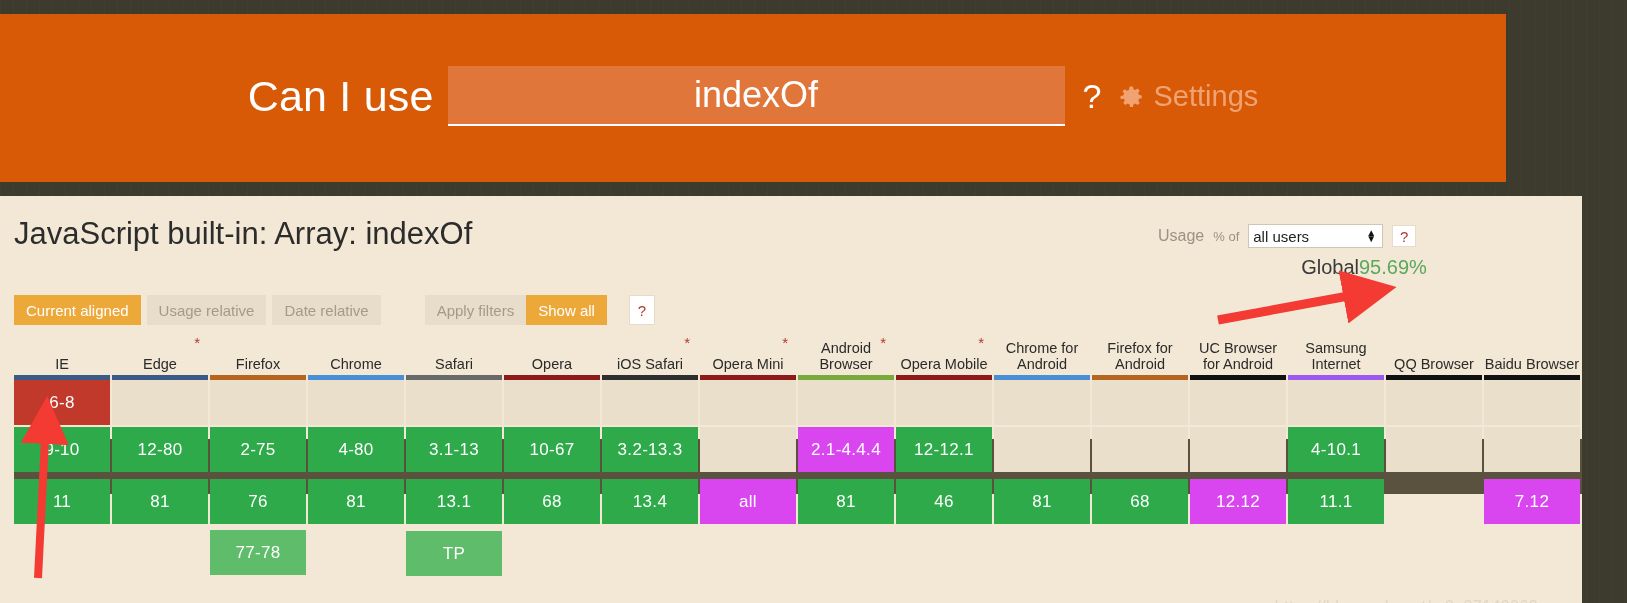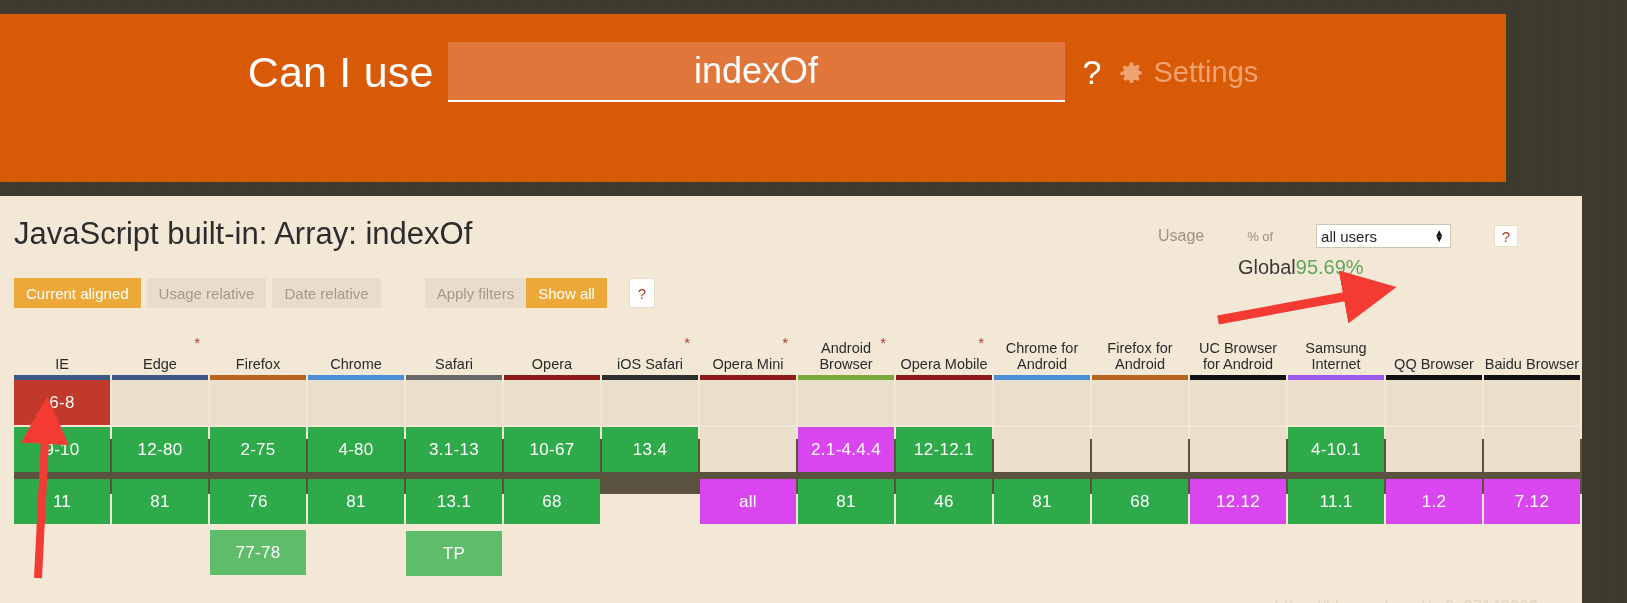--- a/index.html
+++ b/index.html
@@ -20,21 +20,21 @@
   }
 
   
   .header{
     position:absolute;left:0;top:14px;width:1506px;height:168px;
     background:#d95a06;
     box-sizing:border-box;
   }
   .header-row{
     display:flex;align-items:center;justify-content:center;
-    padding-top:28px;
+    padding-top:52px;
   }
   .caniuse-title{
     color:#fff;font-size:43px;font-weight:300;letter-spacing:.2px;
     white-space:nowrap;
   }
   .search-box{
     width:617px;height:60px;margin-left:14px;
     background:#e1763b;
     border:none;border-bottom:2px solid #ffffff;
     color:#ffffff;font-size:36px;font-weight:300;
@@ -65,21 +65,21 @@
     overflow:hidden;
   }
   .feature-title{
     position:absolute;left:14px;top:20px;
     font-size:31px;font-weight:300;color:#2c2c2c;
     white-space:nowrap;
   }
 
   
   .usage-block{position:absolute;right:64px;top:28px;width:360px;}
-  .usage-line1{display:flex;align-items:center;justify-content:space-between;gap:18px;}
+  .usage-line1{display:flex;align-items:center;justify-content:flex-start;gap:9px;}
   .usage-label{color:#9b9283;font-size:16px;}
   .pct-of{color:#9b9283;font-size:13px;}
   .usage-select{
     width:135px;height:24px;background:#ffffff;border:1px solid #cfc6b5;
     font-size:15px;color:#222;font-family:"Liberation Sans",sans-serif;
     padding:0 4px;box-sizing:border-box;
     -webkit-appearance:none;appearance:none;
     position:relative;
   }
   .select-wrap{position:relative;display:inline-block;}
@@ -87,28 +87,28 @@
     position:absolute;right:7px;top:50%;transform:translateY(-50%);
     font-size:10px;line-height:6px;color:#111;pointer-events:none;
     display:flex;flex-direction:column;
   }
   .usage-help{
     width:24px;height:22px;background:#fff;border:1px solid #e6dcc9;
     color:#b03a2e;font-size:15px;display:flex;align-items:center;
     justify-content:center;cursor:pointer;box-sizing:border-box;
   }
   .usage-line2{
-    display:flex;align-items:center;justify-content:flex-start;
+    display:flex;align-items:center;justify-content:center;
     margin-top:8px;padding-right:28px;padding-left:80px;
   }
   .global-label{font-size:20px;color:#3a3a3a;font-weight:300;}
   .global-pct{font-size:20px;color:#5ba85b;font-weight:300;}
 
   
-  .btn-row{position:absolute;left:14px;top:82px;display:flex;align-items:flex-start;}
+  .btn-row{position:absolute;left:14px;top:99px;display:flex;align-items:flex-start;}
   .btn{
     height:30px;padding:0 12px;display:flex;align-items:center;
     font-size:15px;box-sizing:border-box;cursor:pointer;
     font-family:"Liberation Sans",sans-serif;
     border:none;
   }
   .btn-active{background:#eda83a;color:#ffffff;}
   .btn-inactive{background:#e7ddca;color:#a59a87;}
   .btn-gap{width:6px;}
   .btn-spacer{width:22px;}
@@ -289,21 +289,22 @@
         <div class="cell y" style="margin-bottom: 7px; margin-top: 5px;">68</div>
         <div class="cell blank"></div>
       </div>
       <div class="col">
         <div class="col-head">
           <span>iOS Safari</span>
           <span class="star">*</span>
         </div>
         <div class="brand-bar" style="background: rgb(47, 47, 47);"></div>
         <div class="cell empty"></div>
-        <div class="cell y" style="margin-bottom: 7px; ">13.4</div>
+        <div class="cell y">3.2-13.3</div>
+        <div class="cell y" style="margin-bottom: 7px; margin-top: 5px;">13.4</div>
         <div class="cell blank"></div>
       </div>
       <div class="col">
         <div class="col-head">
           <span>Opera Mini</span>
           <span class="star">*</span>
         </div>
         <div class="brand-bar" style="background: rgb(142, 27, 27);"></div>
         <div class="cell empty"></div>
         <div class="cell empty"></div>
@@ -372,21 +373,20 @@
         <div class="cell y" style="margin-bottom: 7px; margin-top: 5px;">11.1</div>
         <div class="cell blank"></div>
       </div>
       <div class="col">
         <div class="col-head">
           <span>QQ Browser</span>
         </div>
         <div class="brand-bar" style="background: rgb(17, 17, 17);"></div>
         <div class="cell empty"></div>
         <div class="cell empty"></div>
-        <div class="cell u" style="margin-bottom: 7px; margin-top: 5px;">1.2</div>
         <div class="cell blank"></div>
       </div>
       <div class="col">
         <div class="col-head">
           <span>Baidu Browser</span>
         </div>
         <div class="brand-bar" style="background: rgb(17, 17, 17);"></div>
         <div class="cell empty"></div>
         <div class="cell empty"></div>
         <div class="cell u" style="margin-bottom: 7px; margin-top: 5px;">7.12</div>

